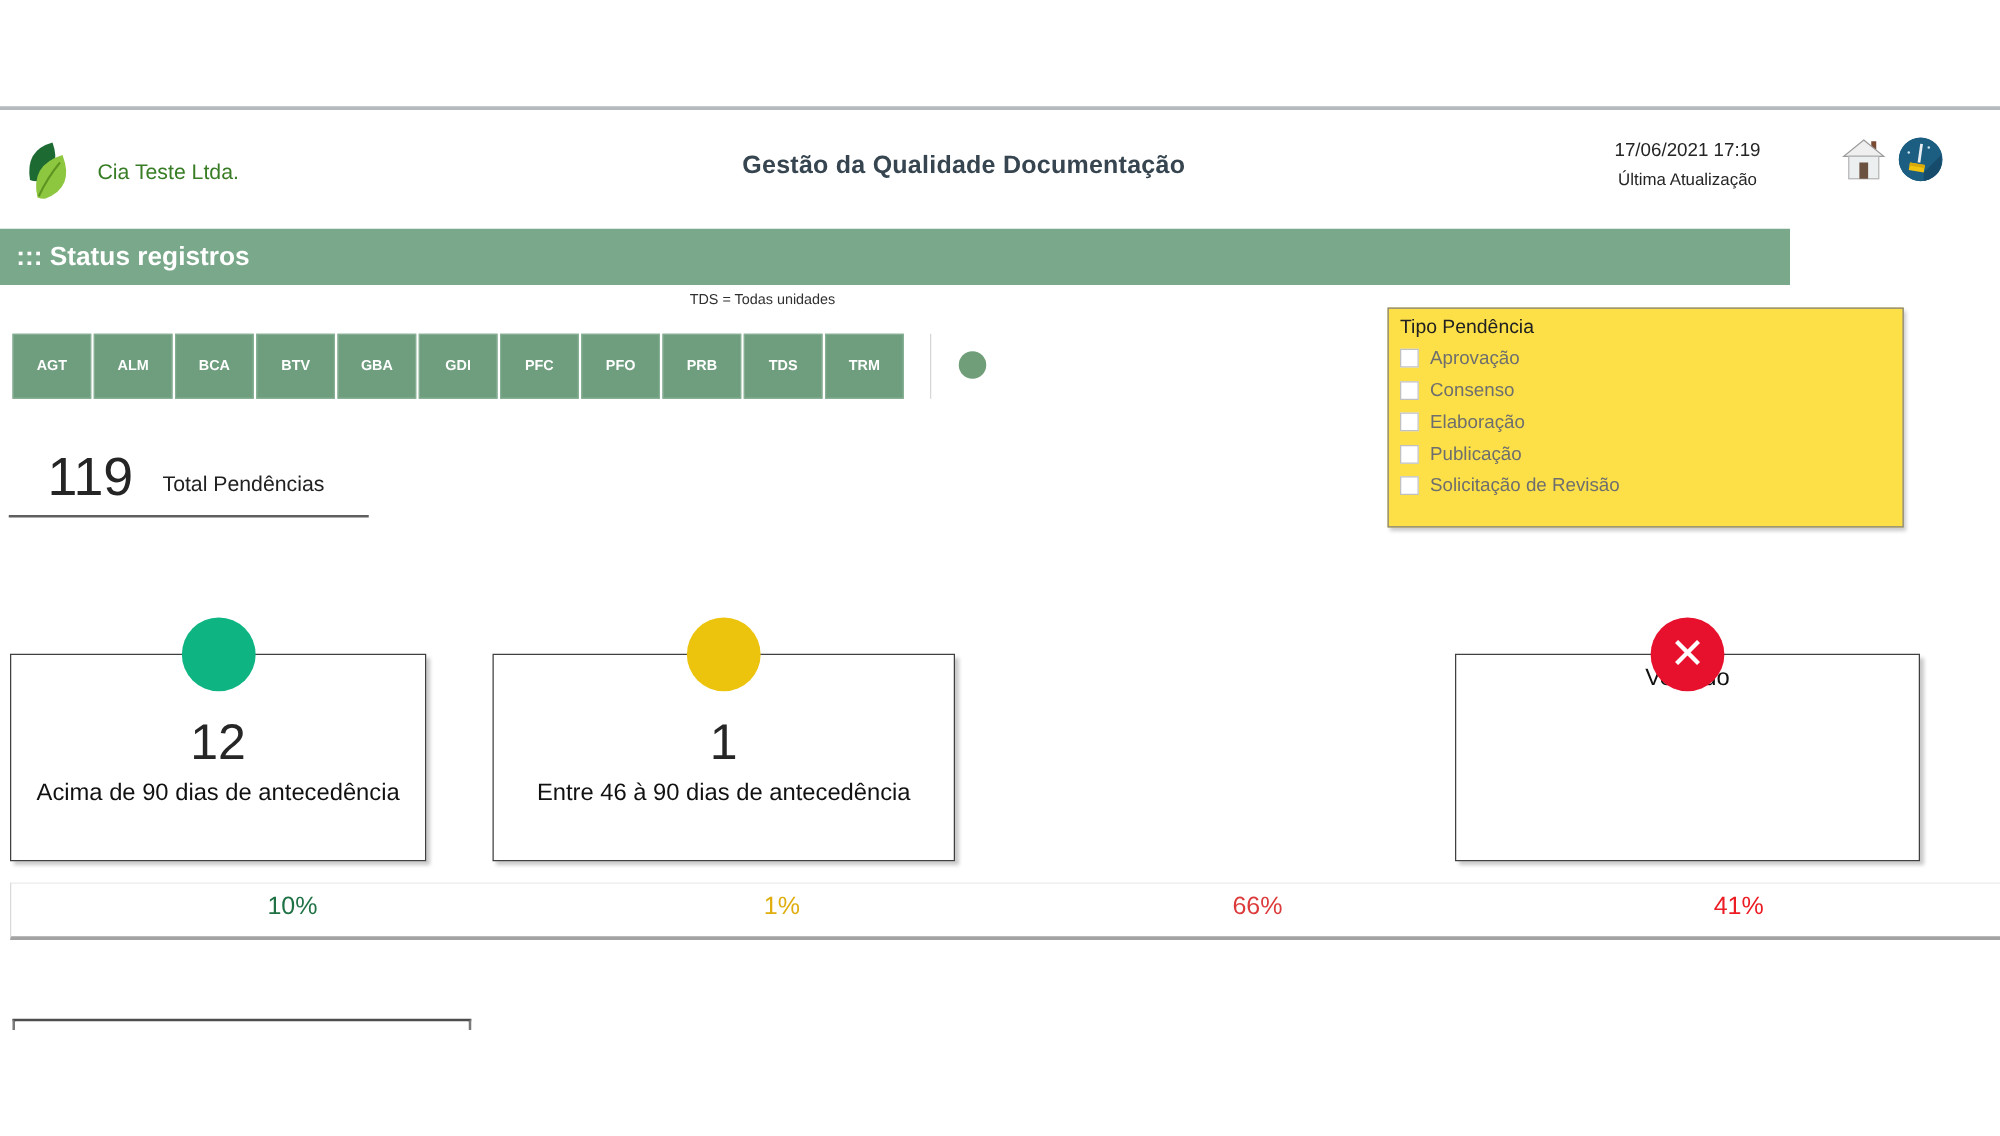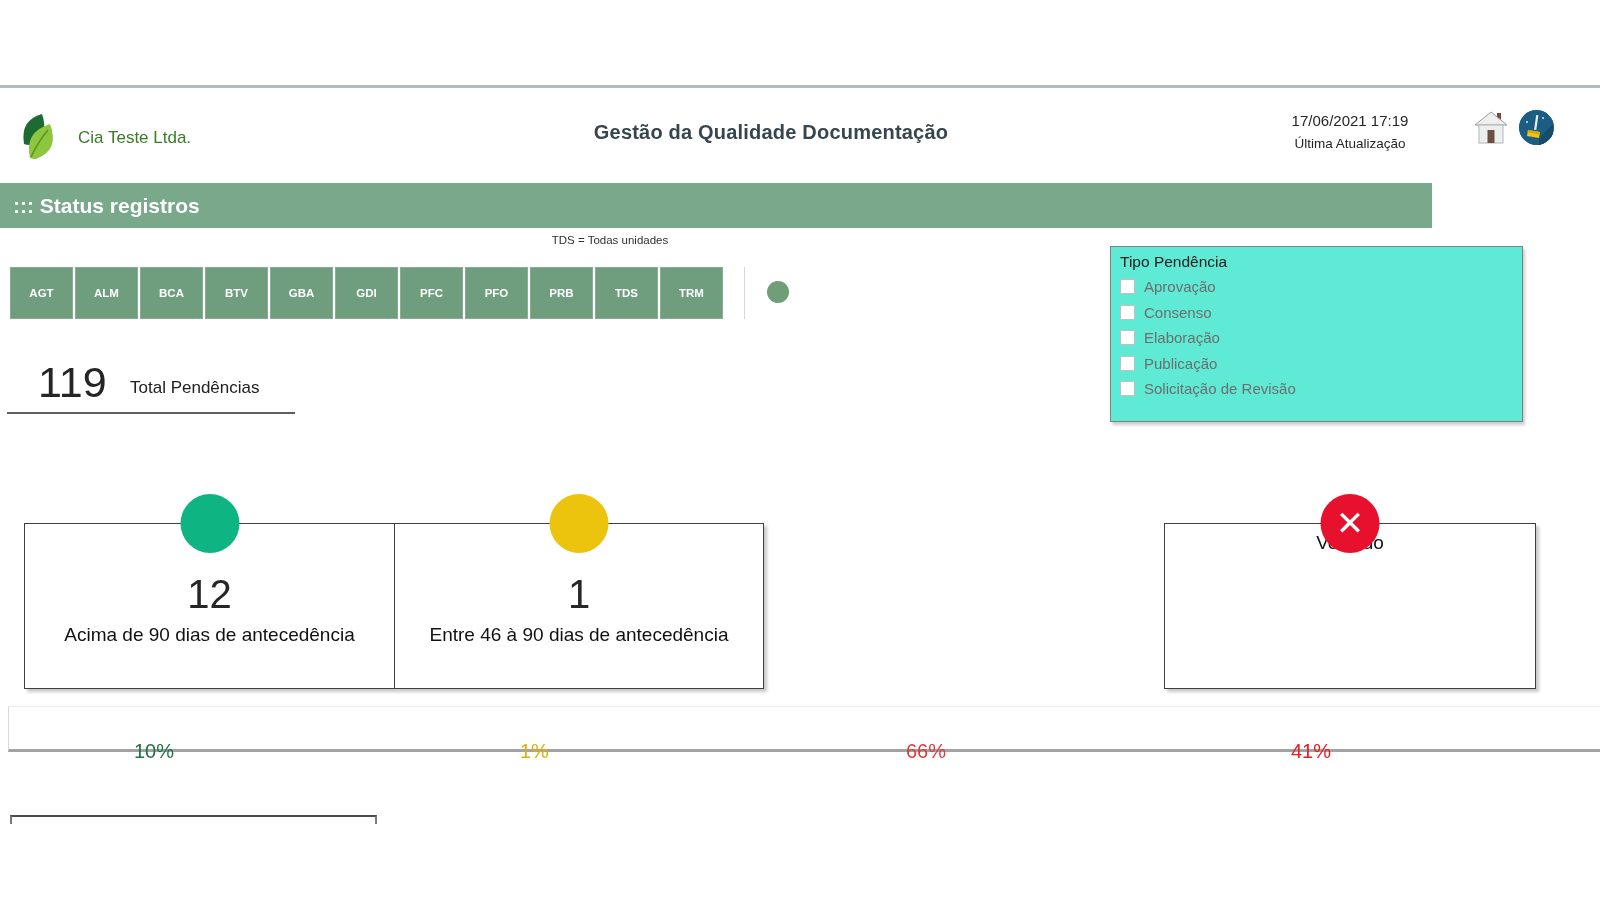--- a/index.html
+++ b/index.html
@@ -32,21 +32,21 @@
             font-size:11.5px;color:#303030;}
   .unit-buttons{position:absolute;left:10px;top:267px;display:flex;gap:2px;}
   .unit-btn{width:63px;height:52px;background:#6f9e7f;color:#fff;font-size:11.5px;font-weight:bold;
             display:flex;align-items:center;justify-content:center;cursor:pointer;
             border:1px solid #85ae93;box-sizing:border-box;}
   .units-edge{position:absolute;left:744px;top:267px;width:1px;height:52px;background:#d6d6d6;}
   .green-dot{position:absolute;left:767px;top:281px;width:22px;height:22px;border-radius:50%;
              background:#6f9e78;cursor:pointer;}
 
   
-  .tipo-box{position:absolute;left:1110px;top:246px;width:413px;height:176px;background:#5eead4;
+  .tipo-box{position:absolute;left:1110px;top:246px;width:413px;height:176px;background:#fde047;
             border:1px solid #808080;box-sizing:border-box;padding:6px 0 0 9px;
             box-shadow:2px 3px 3px #cccccc;}
   .tipo-title{font-size:15.5px;color:#212121;margin-bottom:3px;}
   .tipo-item{display:flex;align-items:center;height:25.5px;cursor:pointer;}
   .checkbox{width:13px;height:13px;border:1px solid #c0c0c0;background:#fff;margin-right:9px;
             flex:0 0 auto;}
   .tipo-label{font-size:15px;color:#6e6e6e;}
 
   
   .total-value{position:absolute;left:38px;top:358px;font-size:43px;font-weight:300;color:#252525;}
@@ -55,30 +55,30 @@
 
   
   .card{position:absolute;top:523px;height:166px;background:#fff;border:1px solid #404040;
         box-sizing:border-box;box-shadow:3px 3px 3px #c9c9c9;cursor:pointer;}
   .card-circle{position:absolute;left:50%;top:-30px;transform:translateX(-50%);
                width:59px;height:59px;border-radius:50%;display:flex;align-items:center;
                justify-content:center;box-sizing:border-box;}
   .card-x{color:#fff;font-size:34px;font-weight:bold;line-height:1;margin-top:-2px;}
   .card-value{margin-top:48px;text-align:center;font-size:40px;color:#262626;line-height:1.1;}
   .card-label{margin-top:8px;text-align:center;font-size:19px;color:#111;}
-  .card1{left:24px;width:371px;}
+  .card1{left:8px;width:333px;}
   .card2{left:394px;width:370px;}
   .card3{left:780px;width:371px;}
   .card4{left:1164px;width:372px;}
 
   
   .percent-strip{position:absolute;left:8px;top:706px;width:1592px;height:42px;background:#fff;
                  border-left:1px solid #d9d9d9;border-top:1px solid #ececec;
                  border-bottom:3px solid #a3a3a3;box-sizing:content-box;}
-  .pct{position:absolute;top:740px;width:120px;text-align:left;font-size:20px;}
+  .pct{position:absolute;top:714px;width:120px;text-align:right;font-size:20px;}
   .pct1{left:134px;} .pct2{left:520px;} .pct3{left:906px;} .pct4{left:1291px;}
 
   
   .partial-box{position:absolute;left:10px;top:815px;width:367px;height:9px;
                border-top:2px solid #4d4d4d;border-left:2px solid #7a7a7a;
                border-right:2px solid #7a7a7a;box-sizing:border-box;}
 </style>
 </head>
 <body>
 

